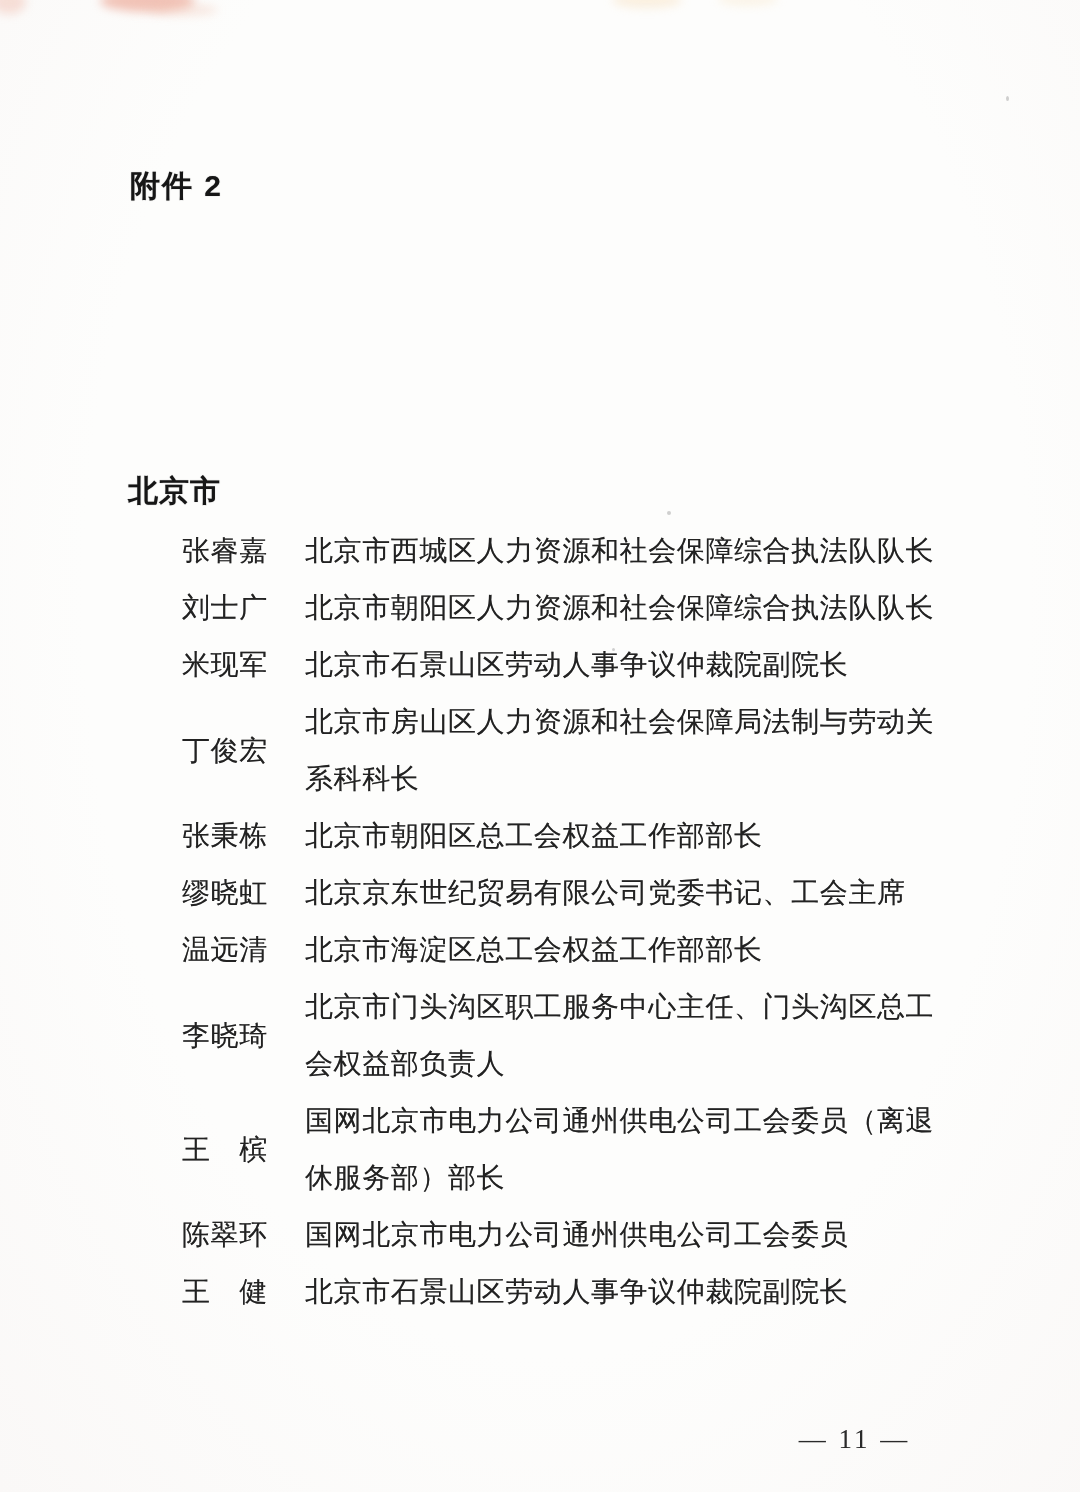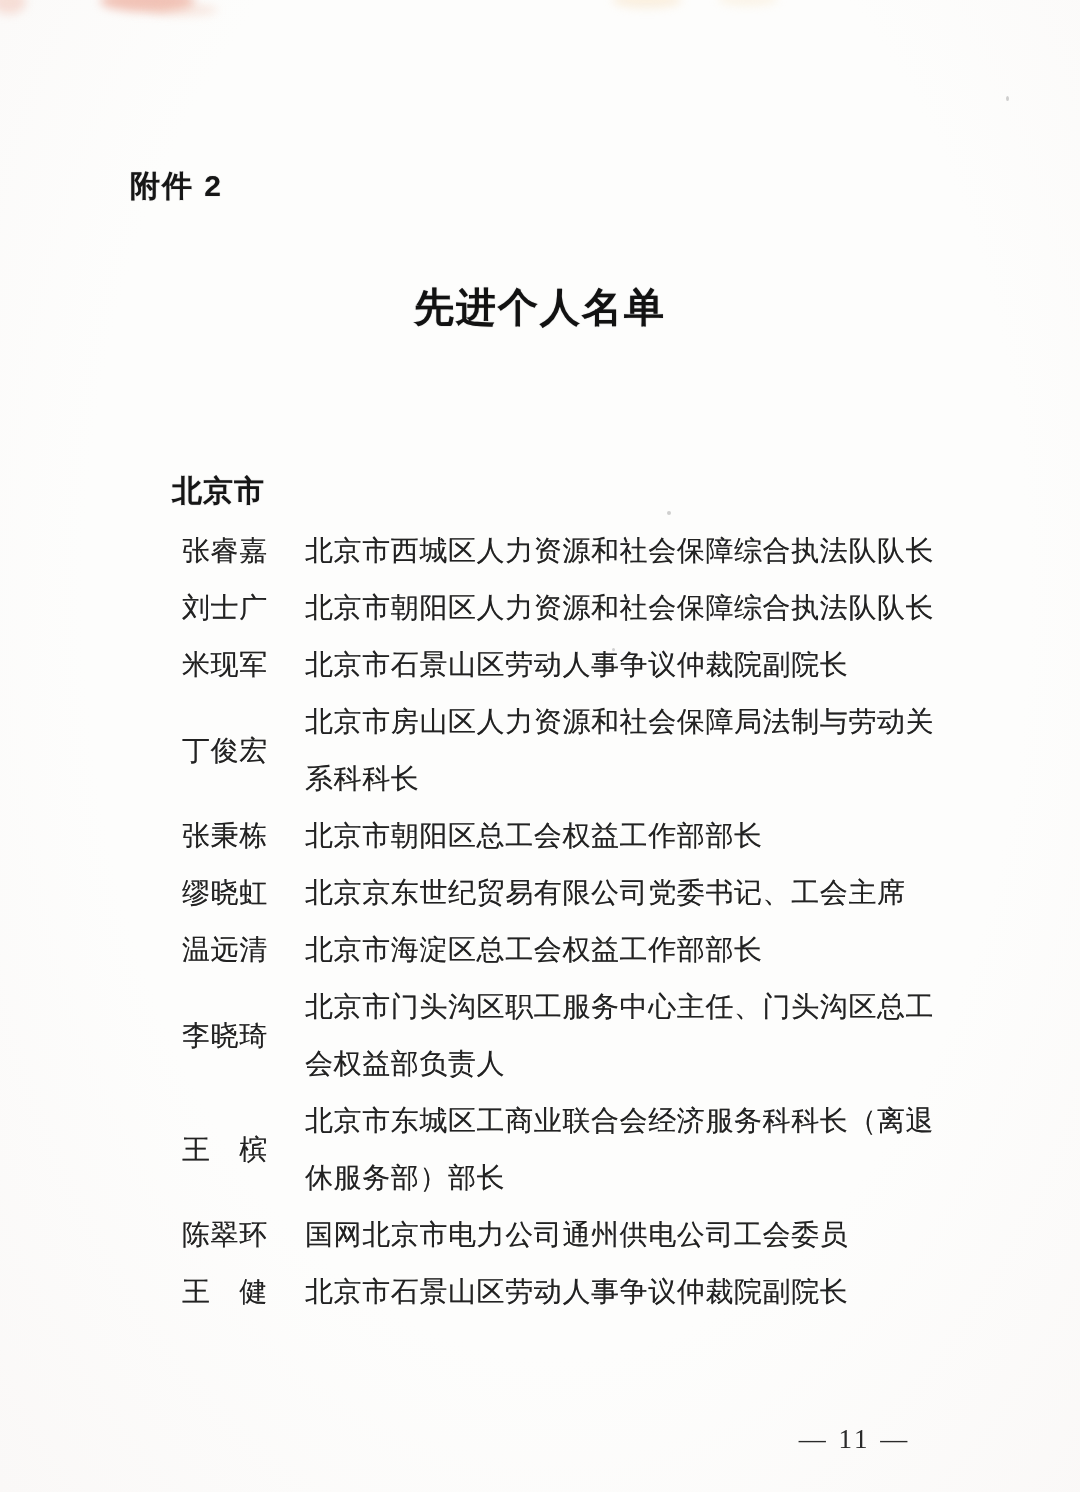--- a/index.html
+++ b/index.html
@@ -44,21 +44,20 @@
   .doc-title .line {
     font-size: 40px; line-height: 75px; letter-spacing: 2px;
     text-shadow: 0 0 1px rgba(10,10,10,0.5);
   }
   .section-heading {
     position: absolute; left: 128px; top: 471px;
     font-family: "Liberation Sans", "DejaVu Sans", sans-serif;
     font-weight: 700; font-size: 30px; letter-spacing: 1px;
     color: #161616;
     text-shadow: 0 0 1px rgba(20,20,20,0.4);
-    margin-left: 44px;
   }
   .entries {
     position: absolute; left: 182px; top: 522px; width: 790px;
     font-size: 28px; line-height: 57px; letter-spacing: 0.6px;
     color: #222;
     text-shadow: 0 0 0.6px rgba(30,30,30,0.45);
   }
   .entry-row { display: flex; align-items: center; }
   .entry-name { flex: 0 0 123px; white-space: nowrap; font-weight: 500; }
   .entry-title { flex: 0 0 648px; white-space: pre-line; }
@@ -79,21 +78,20 @@
   <div class="smudge s2"></div>
   <div class="smudge s3"></div>
   <div class="smudge s4"></div>
   <div class="speck p1"></div>
   <div class="speck p2"></div>
   <div class="speck p3"></div>
 
   <div class="attachment-label">附件 2</div>
 
   <div class="doc-title">
-    <div class="line">先进个人名单</div>
   </div>
 
   <div class="section-heading">北京市</div>
 
   <div class="entries">
     <div class="entry-row">
       <span class="entry-name">张睿嘉</span>
       <span class="entry-title">北京市西城区人力资源和社会保障综合执法队队长</span>
     </div>
     <div class="entry-row">
@@ -121,21 +119,21 @@
       <span class="entry-name">温远清</span>
       <span class="entry-title">北京市海淀区总工会权益工作部部长</span>
     </div>
     <div class="entry-row">
       <span class="entry-name">李晓琦</span>
       <span class="entry-title">北京市门头沟区职工服务中心主任、门头沟区总工
 会权益部负责人</span>
     </div>
     <div class="entry-row">
       <span class="entry-name">王　槟</span>
-      <span class="entry-title">北京市东城区工商业联合会经济服务科科长（离退
+      <span class="entry-title">国网北京市电力公司通州供电公司工会委员（离退
 休服务部）部长</span>
     </div>
     <div class="entry-row">
       <span class="entry-name">陈翠环</span>
       <span class="entry-title">国网北京市电力公司通州供电公司工会委员</span>
     </div>
     <div class="entry-row">
       <span class="entry-name">王　健</span>
       <span class="entry-title">北京市石景山区劳动人事争议仲裁院副院长</span>
     </div>

